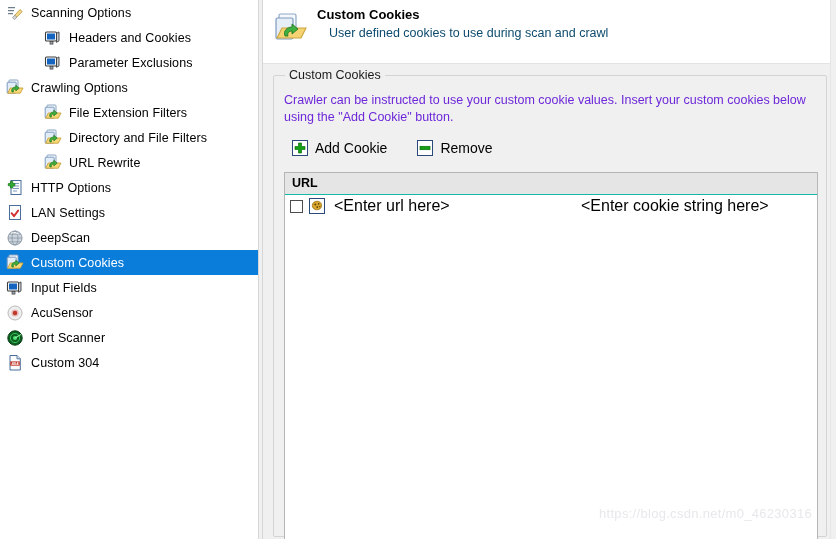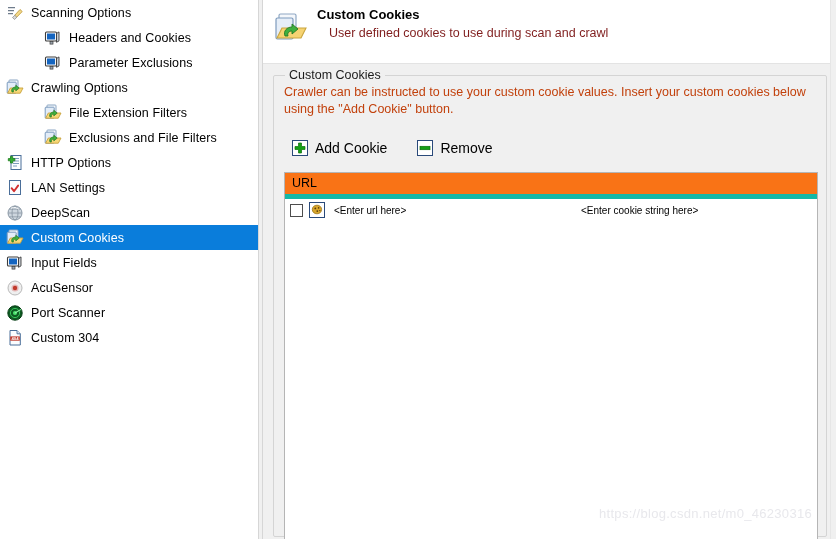--- a/index.html
+++ b/index.html
@@ -98,21 +98,21 @@
   .hdr-text { padding-top: 2px; }
   .hdr-title {
     font-weight: bold;
     font-size: 13px;
     line-height: 17px;
     color: #000;
   }
   .hdr-sub {
     font-size: 12.5px;
     line-height: 17px;
-    color: #7f1d1d;
+    color: #0c4a6e;
     padding-left: 12px;
     padding-top: 2px;
   }
 
   
   #groupbox {
     position: absolute;
     left: 10px;
     top: 75px;
     width: 554px;
@@ -127,25 +127,25 @@
     top: -8px;
     background: #f0f0f0;
     padding: 0 4px;
     font-size: 12.5px;
     line-height: 14px;
     color: #1a1a1a;
   }
   #gb-desc {
     position: absolute;
     left: 10px;
-    top: 8px;
+    top: 16px;
     width: 530px;
     font-size: 12.5px;
     line-height: 17px;
-    color: #c2410c;
+    color: #6d28d9;
   }
 
   
   #gb-toolbar {
     position: absolute;
     left: 18px;
     top: 64px;
     display: flex;
     align-items: center;
   }
@@ -177,23 +177,24 @@
     right: 8px;
     bottom: -8px;
     background: #ffffff;
     border: 1px solid #b5b5b5;
     box-sizing: border-box;
     overflow: hidden;
   }
   #table-head {
     display: flex;
     height: 21px;
-    background: #f97316;
-    border-bottom: 5px solid #14b8a6;
+    background: #e5e5e5;
+    border-bottom: 1px solid #14b8a6;
     align-items: center;
+    font-weight: bold;
   }
   .th {
     font-size: 12.5px;
     color: #000;
     padding-left: 7px;
     box-sizing: border-box;
     height: 21px;
     line-height: 21px;
     position: relative;
   }
@@ -233,21 +234,21 @@
     margin-right: 6px;
     cursor: default;
   }
   .cookie-ico {
     width: 16px;
     height: 16px;
     flex: 0 0 16px;
     margin-right: 9px;
   }
   .placeholder-text {
-    font-size: 10px;
+    font-size: 16px;
     color: #000;
     white-space: nowrap;
   }
 
   
   #right-gutter {
     position: absolute;
     right: 0;
     top: 0;
     width: 6px;
@@ -331,21 +332,32 @@
       </div>
       <div class="tree-item child">
         <span class="ico">
           <svg width="18" height="18" viewBox="0 0 18 18">
             <rect x="3" y="1" width="9" height="11" rx="0.8" fill="#f4f8fc" stroke="#8aa5c2" stroke-width="1"></rect>
             <rect x="1.2" y="3.2" width="9" height="11" rx="0.8" fill="#e3edf8" stroke="#7b9abe" stroke-width="1"></rect>
             <path d="M1.6 14.2 L4.3 9 H17 l-2.7 5.2 z" fill="#f7d777" stroke="#c8a33d" stroke-width="0.9"></path>
             <path d="M6 13 c-1.2-2.8 1-5 3.8-5 l0-1.8 3.4 2.9 -3.4 2.8 0-1.8 c-1.8 0-2.9 1.1-2.4 2.9 z" fill="#3fb03f" stroke="#247a24" stroke-width="0.7"></path>
           </svg>
         </span>
-        <span class="tree-label">Exclusions and File Filters</span>
+        <span class="tree-label">Directory and File Filters</span>
+      </div>
+      <div class="tree-item child">
+        <span class="ico">
+          <svg width="18" height="18" viewBox="0 0 18 18">
+            <rect x="3" y="1" width="9" height="11" rx="0.8" fill="#f4f8fc" stroke="#8aa5c2" stroke-width="1"></rect>
+            <rect x="1.2" y="3.2" width="9" height="11" rx="0.8" fill="#e3edf8" stroke="#7b9abe" stroke-width="1"></rect>
+            <path d="M1.6 14.2 L4.3 9 H17 l-2.7 5.2 z" fill="#f7d777" stroke="#c8a33d" stroke-width="0.9"></path>
+            <path d="M6 13 c-1.2-2.8 1-5 3.8-5 l0-1.8 3.4 2.9 -3.4 2.8 0-1.8 c-1.8 0-2.9 1.1-2.4 2.9 z" fill="#3fb03f" stroke="#247a24" stroke-width="0.7"></path>
+          </svg>
+        </span>
+        <span class="tree-label">URL Rewrite</span>
       </div>
       <div class="tree-item">
         <span class="ico">
           <svg width="18" height="18" viewBox="0 0 18 18">
             <rect x="5" y="1.5" width="10" height="14" fill="#fbfdff" stroke="#4a6e99" stroke-width="1"></rect>
             <path d="M7 4.5 h6 M7 7 h6 M7 9.5 h6 M7 12 h4" stroke="#6d90b5" stroke-width="0.9"></path>
             <path d="M2.3 4.6 h2.2 v-2.2 h2.2 v2.2 h2.2 v2.2 h-2.2 v2.2 h-2.2 v-2.2 h-2.2 z" fill="#2fae2f" stroke="#1d7a1d" stroke-width="0.8"></path>
           </svg>
         </span>
         <span class="tree-label">HTTP Options</span>

